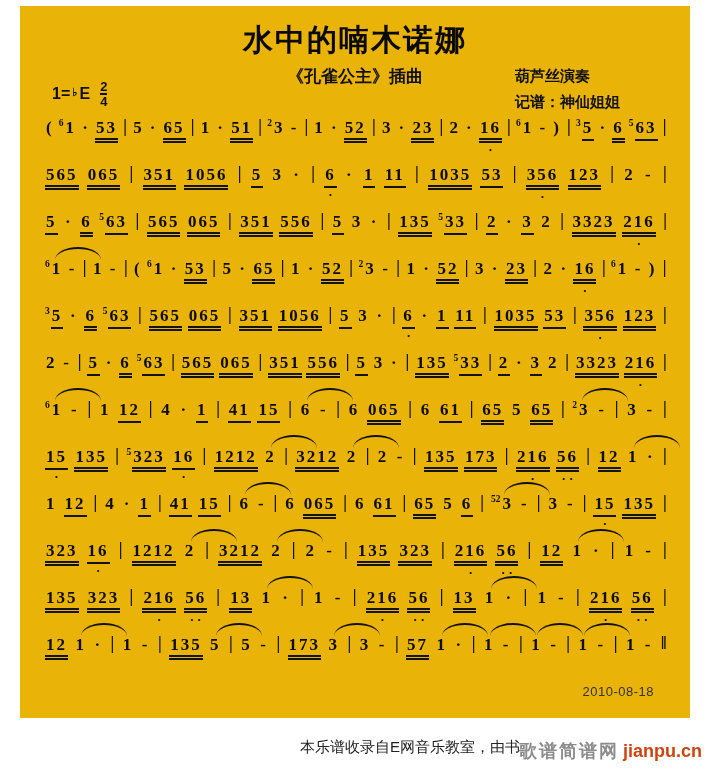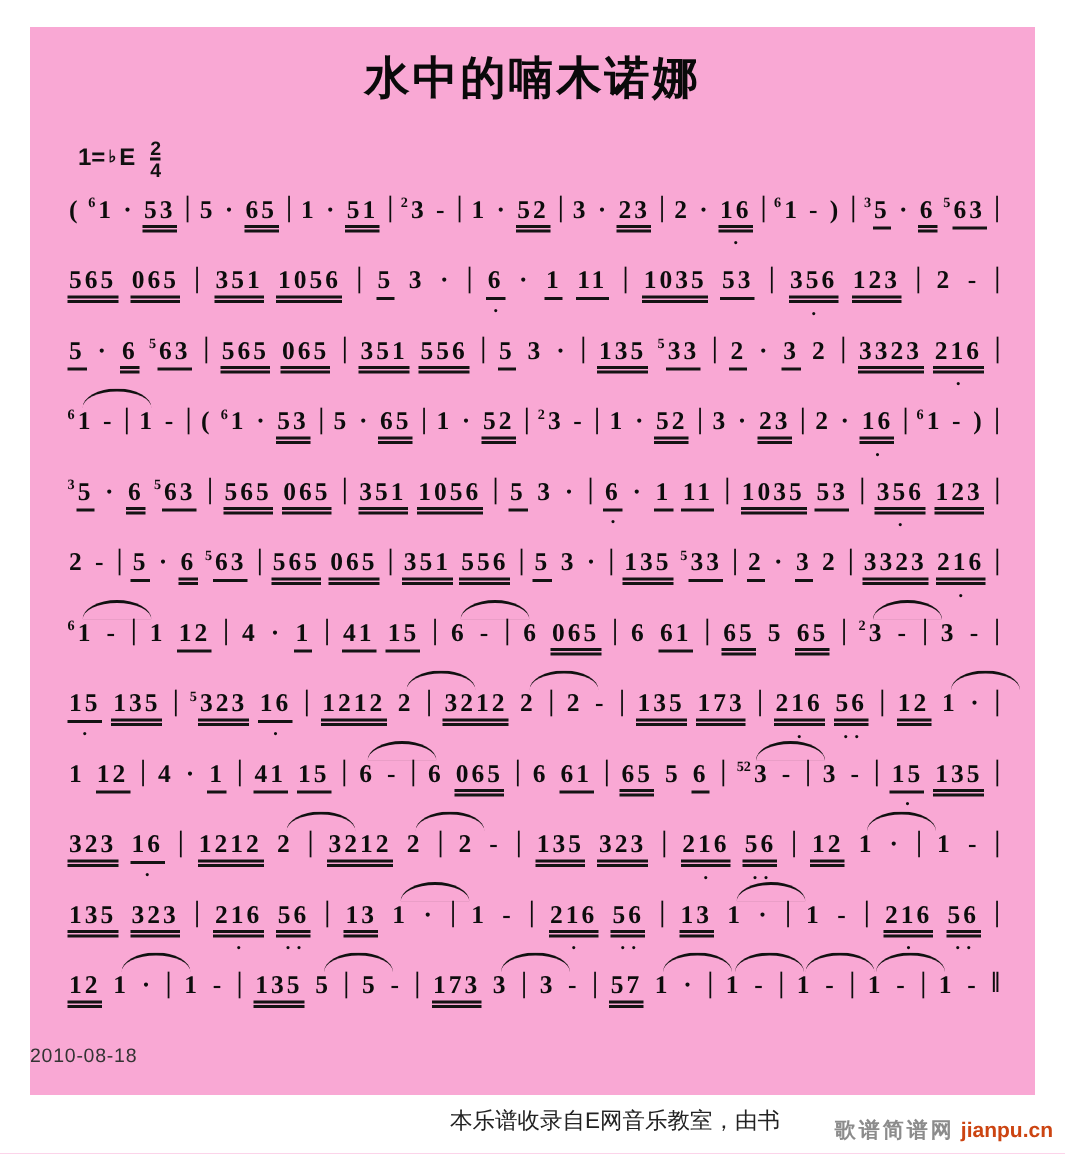--- a/index.html
+++ b/index.html
@@ -1,22 +1,22 @@
 <!DOCTYPE html>
 <html><head>
 <meta charset="utf-8">
 <style>
   html,body{margin:0;padding:0;}
   body{
     width:710px;height:769px;position:relative;background:#ffffff;
     font-family:"Liberation Sans", sans-serif;color:#111;overflow:hidden;
   }
   .sheet{
-    position:absolute;left:20px;top:18px;width:670px;height:712px;
-    background:#f9a8d4;
+    position:absolute;left:20px;top:6px;width:670px;height:712px;
+    background:#eab308;
   }
   .title{
     margin-top:14px;text-align:center;font-size:30px;font-weight:bold;
     letter-spacing:2px;color:#0a0a0a;
   }
   .subrow{position:relative;height:56px;margin-top:4px;}
   .subtitle{
     position:absolute;left:0;right:0;top:0;text-align:center;
     font-size:17px;font-weight:bold;
   }
@@ -47,41 +47,48 @@
   .grace{font-size:9.5px;letter-spacing:0;position:relative;top:-7px;margin-right:1px;}
   .bd{
     position:absolute;left:50%;transform:translateX(-50%);bottom:-9px;
     font-size:13px;line-height:4px;letter-spacing:3px;text-indent:3px;
   }
   .tok.arc::before{
     content:"";position:absolute;left:55%;top:-12px;width:46px;height:11px;
     border-top:2px solid #111;border-radius:50% 50% 0 0 / 100% 100% 0 0;
   }
   .date{
-    position:absolute;left:0;right:36px;top:678px;text-align:left;
+    position:absolute;left:0;right:36px;top:678px;text-align:right;
     font-size:13px;color:#333;letter-spacing:.5px;
   }
   
   .source{
     position:absolute;left:110px;right:0;bottom:12px;text-align:center;
     font-size:15px;color:#222;margin-top:23px;
   }
   .watermark{
-    position:absolute;right:8px;bottom:6px;font-size:14px;font-weight:bold;
+    position:absolute;right:8px;bottom:6px;font-size:18px;font-weight:bold;
   }
   .watermark .wm-gray{color:#8c8c8c;letter-spacing:2px;}
   .watermark .wm-link{color:#cc4411;margin-left:4px;}
 </style>
 </head>
 <body>
 
 <div class="sheet">
 
   <div class="title">水中的喃木诺娜</div>
 
+  <div class="subrow">
+    <div class="subtitle">《孔雀公主》插曲</div>
+    <div class="credits">
+      <div>葫芦丝演奏</div>
+      <div>记谱：神仙姐姐</div>
+    </div>
+  </div>
 
   <div class="keysig">
     <span>1=</span>
       <sup>♭</sup>
       <span>E</span>
     <span class="frac">
       <span>2</span>
       <span class="den">4</span>
     </span>
   </div>

